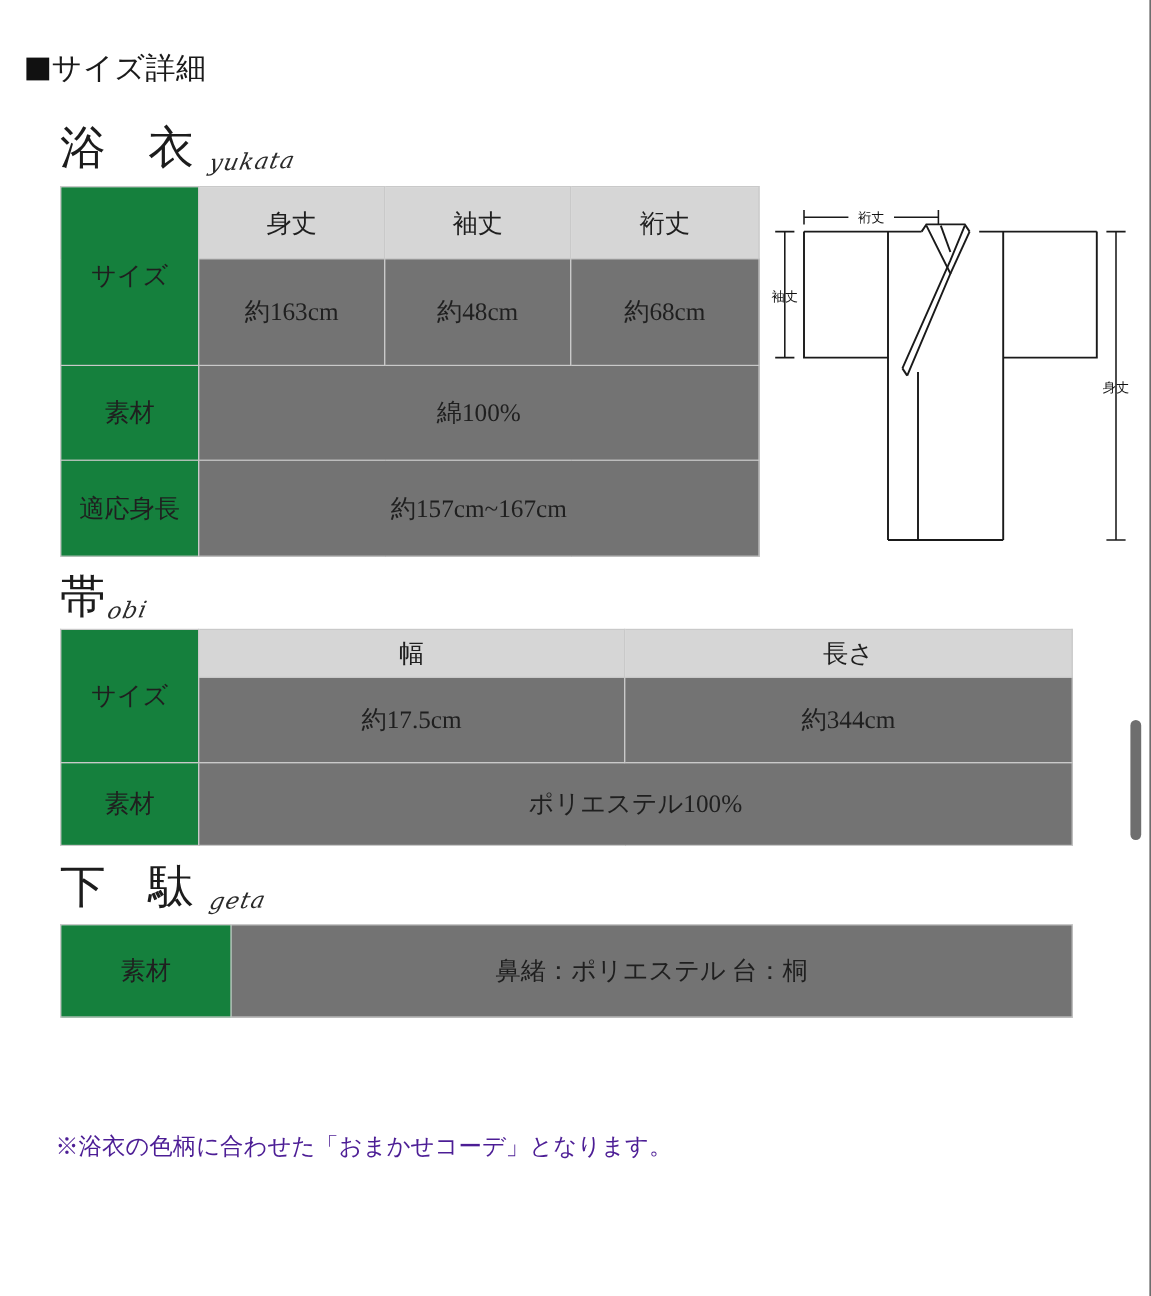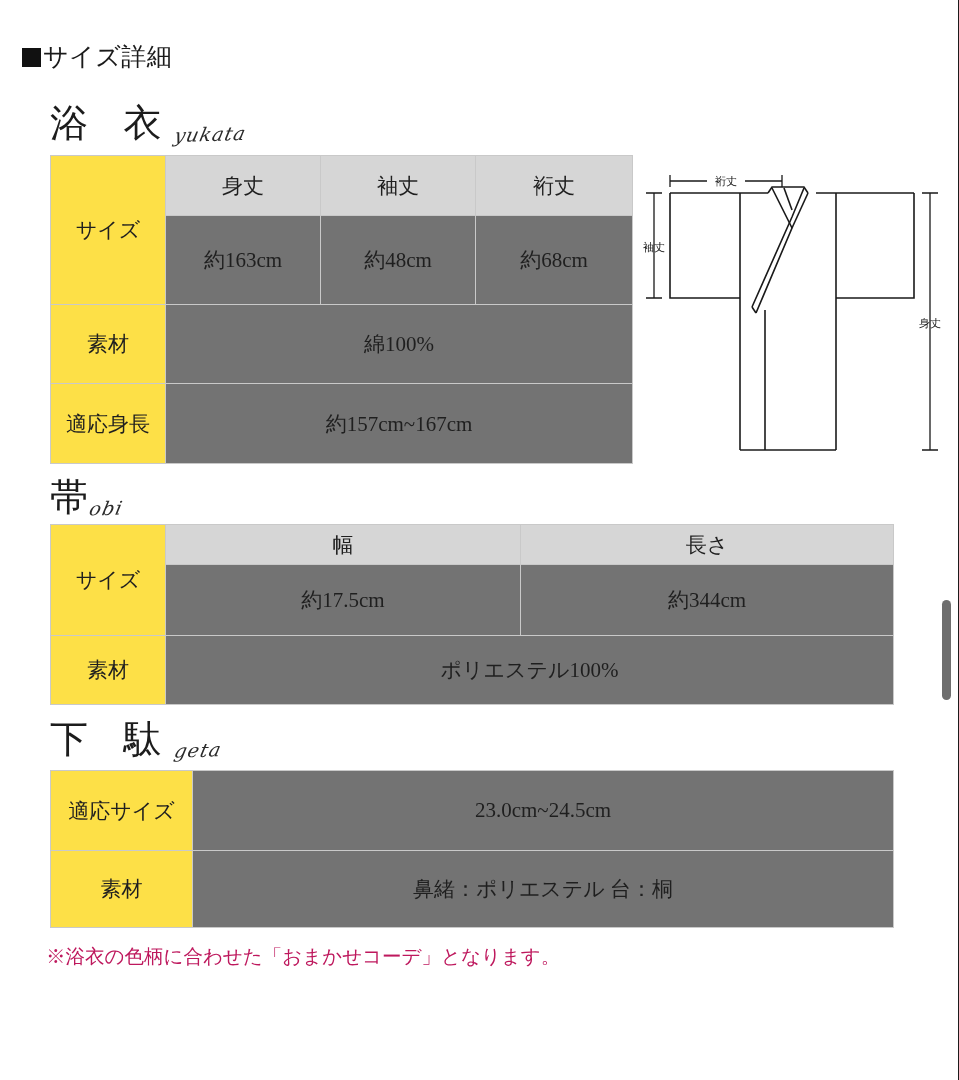--- a/index.html
+++ b/index.html
@@ -78,21 +78,21 @@
     color: #1f1f1f;
     padding: 0;
     font-family: "Liberation Serif", "DejaVu Serif", serif;
   }
   td.hd {
     background: #d6d6d6;
     border-color: #e8e8e8;
     font-size: 21px;
   }
   td.lbl {
-    background: #fde047;
+    background: #15803d;
     border-color: #e8e8e8;
     font-size: 21px;
   }
   td.val {
     background: #737373;
     border-color: #c9c9c9;
   }
 
   
   #table-yukata { left: 50px; top: 155px; width: 582px; }
@@ -122,21 +122,21 @@
   }
   #diagram svg { display: block; }
 
   
   .footnote {
     position: absolute;
     left: 46px;
     top: 941px;
     font-size: 19.5px;
     line-height: 31px;
-    color: #be185d;
+    color: #4c1d95;
     font-family: "Liberation Serif", "DejaVu Serif", serif;
     white-space: nowrap;
   }
 
   
   #scrollbar-track {
     position: absolute;
     right: 6px;
     top: 0;
     width: 14px;
@@ -276,24 +276,20 @@
   <span class="jp">下 駄</span><span class="romaji">geta</span>
 </div>
 
 <table class="size-table" id="table-geta">
   <colgroup>
       <col class="c1">
       <col class="c2">
     </colgroup>
   <tbody>
     <tr>
-      <td class="lbl" style="height:79px;">適応サイズ</td>
-      <td class="val">23.0cm~24.5cm</td>
-    </tr>
-    <tr>
       <td class="lbl" style="height:76px;">素材</td>
       <td class="val">鼻緒：ポリエステル 台：桐</td>
     </tr>
   </tbody>
 </table>
 
 <div class="footnote">
   <div>※浴衣の色柄に合わせた「おまかせコーデ」となります。</div>
 </div>
 

